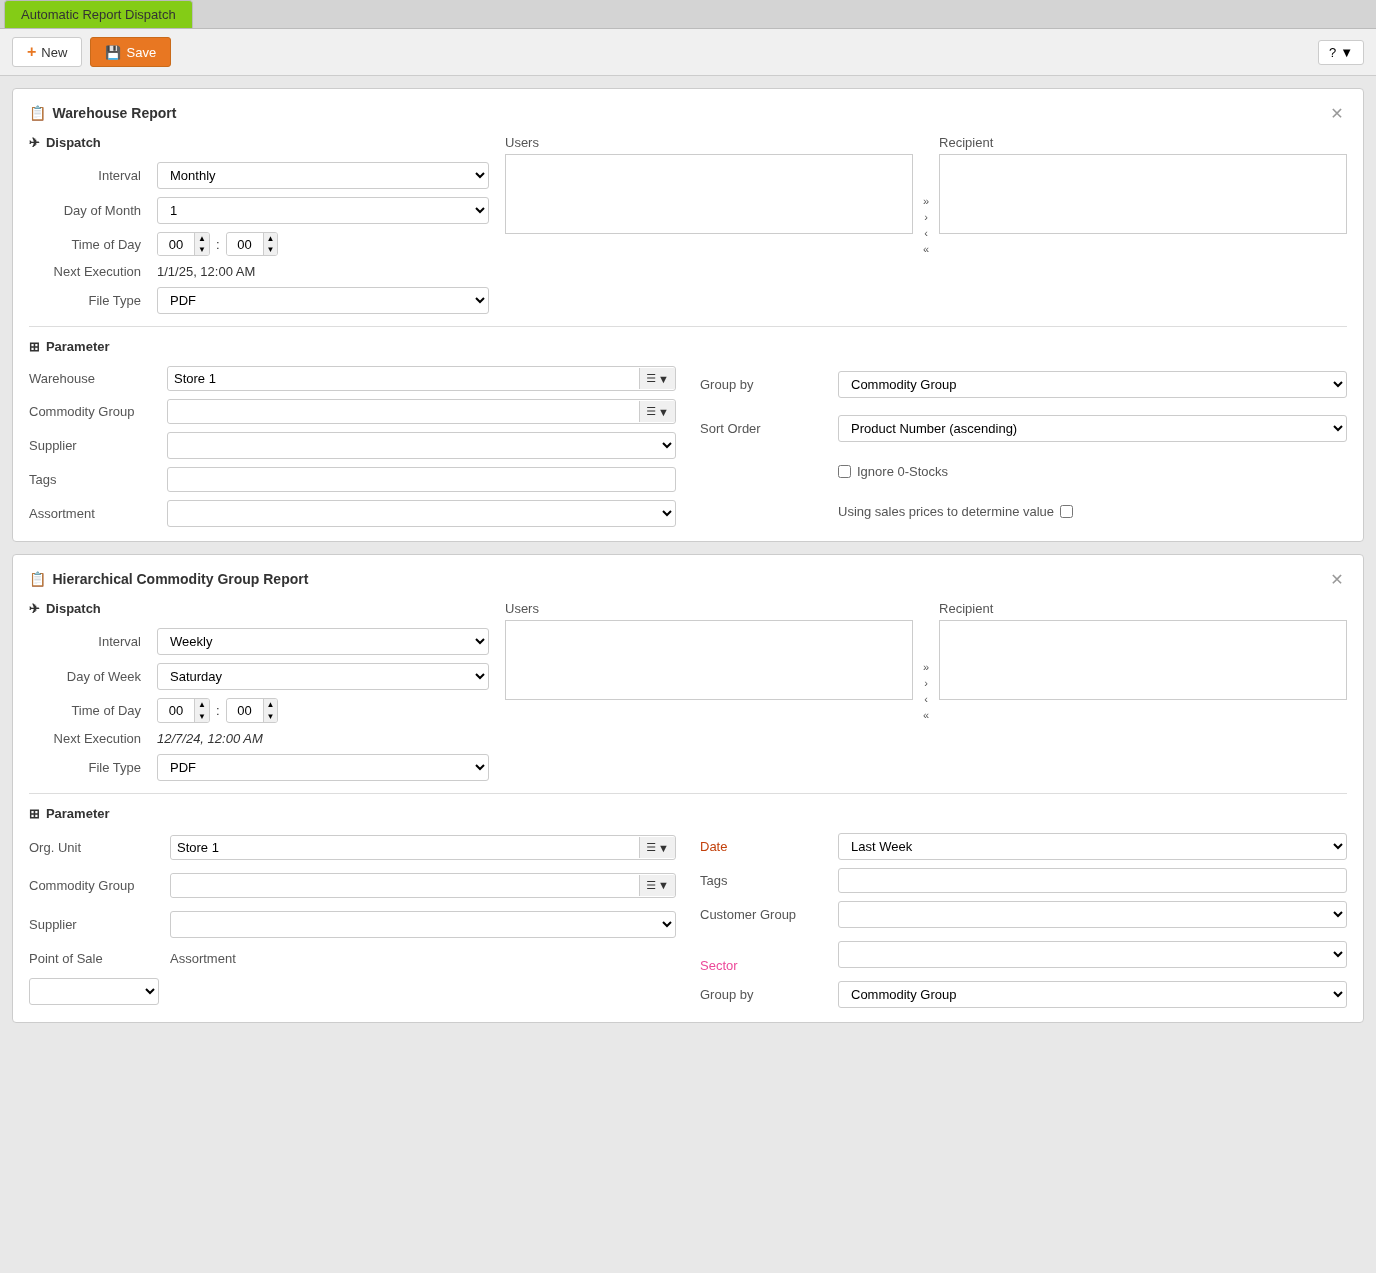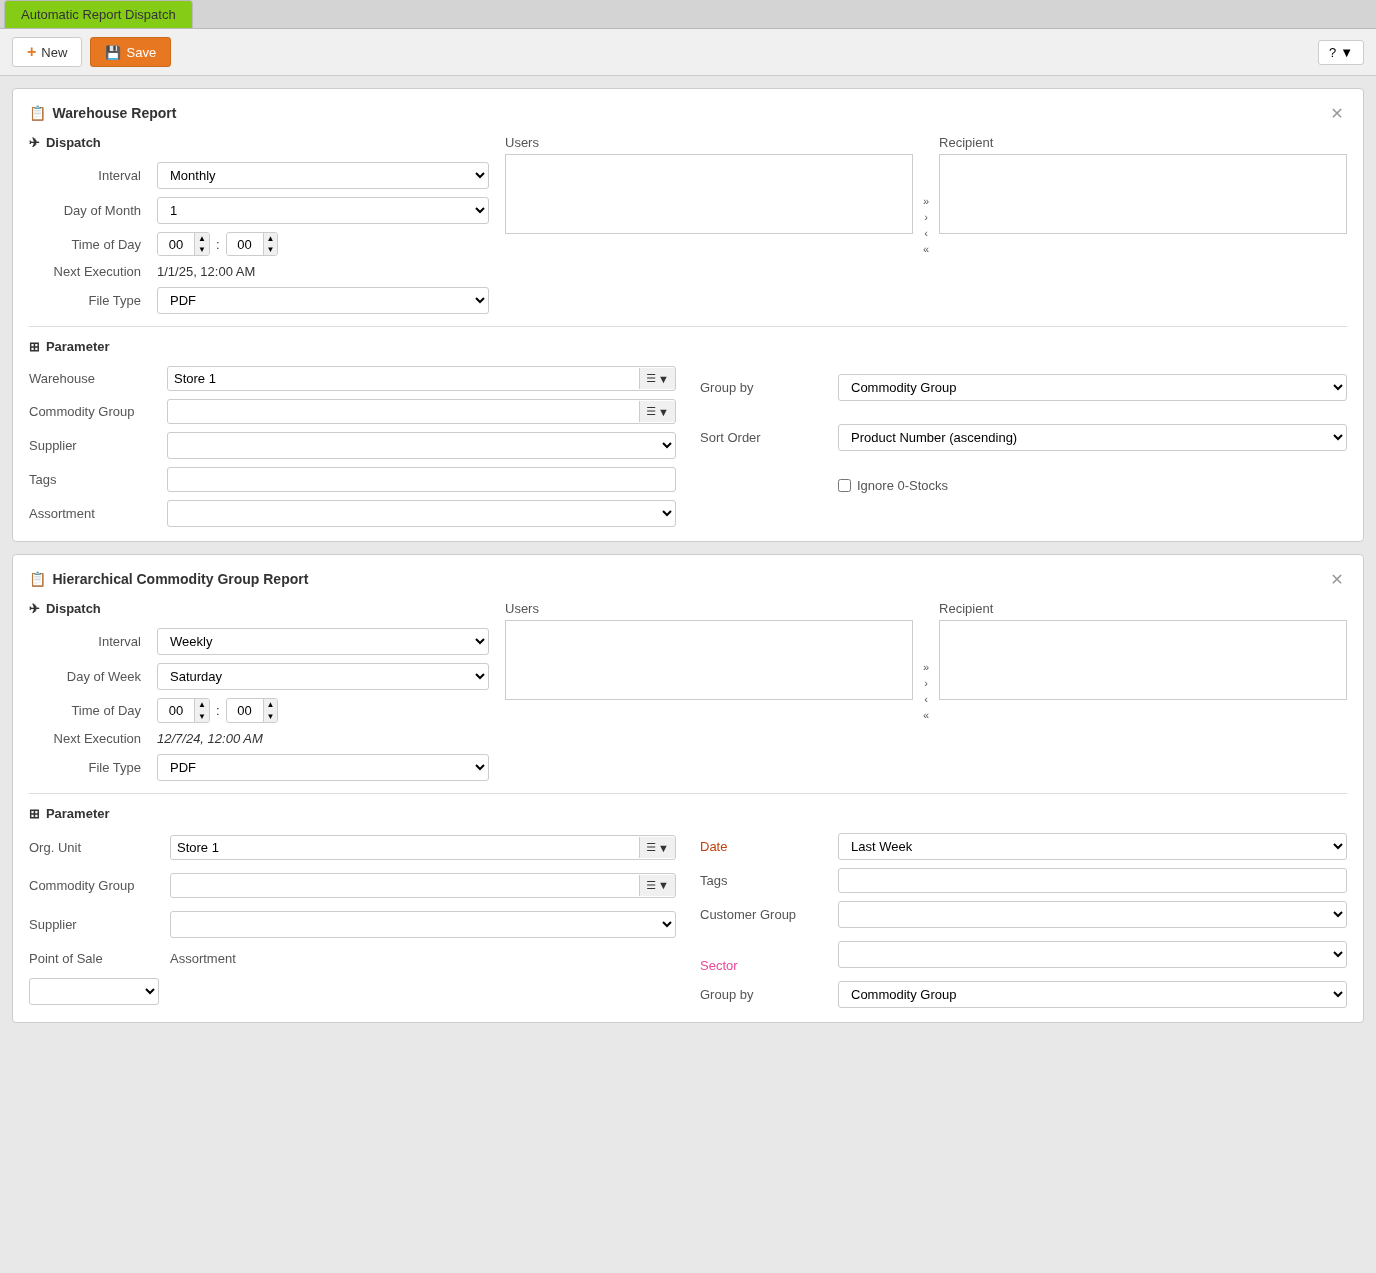--- a/index.html
+++ b/index.html
@@ -205,20 +205,24 @@
             <option>Product Number (ascending)</option>
           </select>
 
           <span></span>
           <div class="checkbox-row">
             <input type="checkbox" style="">
             <label style="font-size:13px;color:#555;">Ignore 0-Stocks</label>
           </div>
 
           <span></span>
+          <div class="checkbox-row">
+            <label style="font-size:13px;color:#555;">Using sales prices to determine value</label>
+            <input type="checkbox" style="">
+          </div>
         </div>
       </div>
     </div>
   </div>
 
   <div class="card">
     <div class="card-header">
       <div class="card-title">
         <span>📋</span>
         <span>Hierarchical Commodity Group Report</span>

